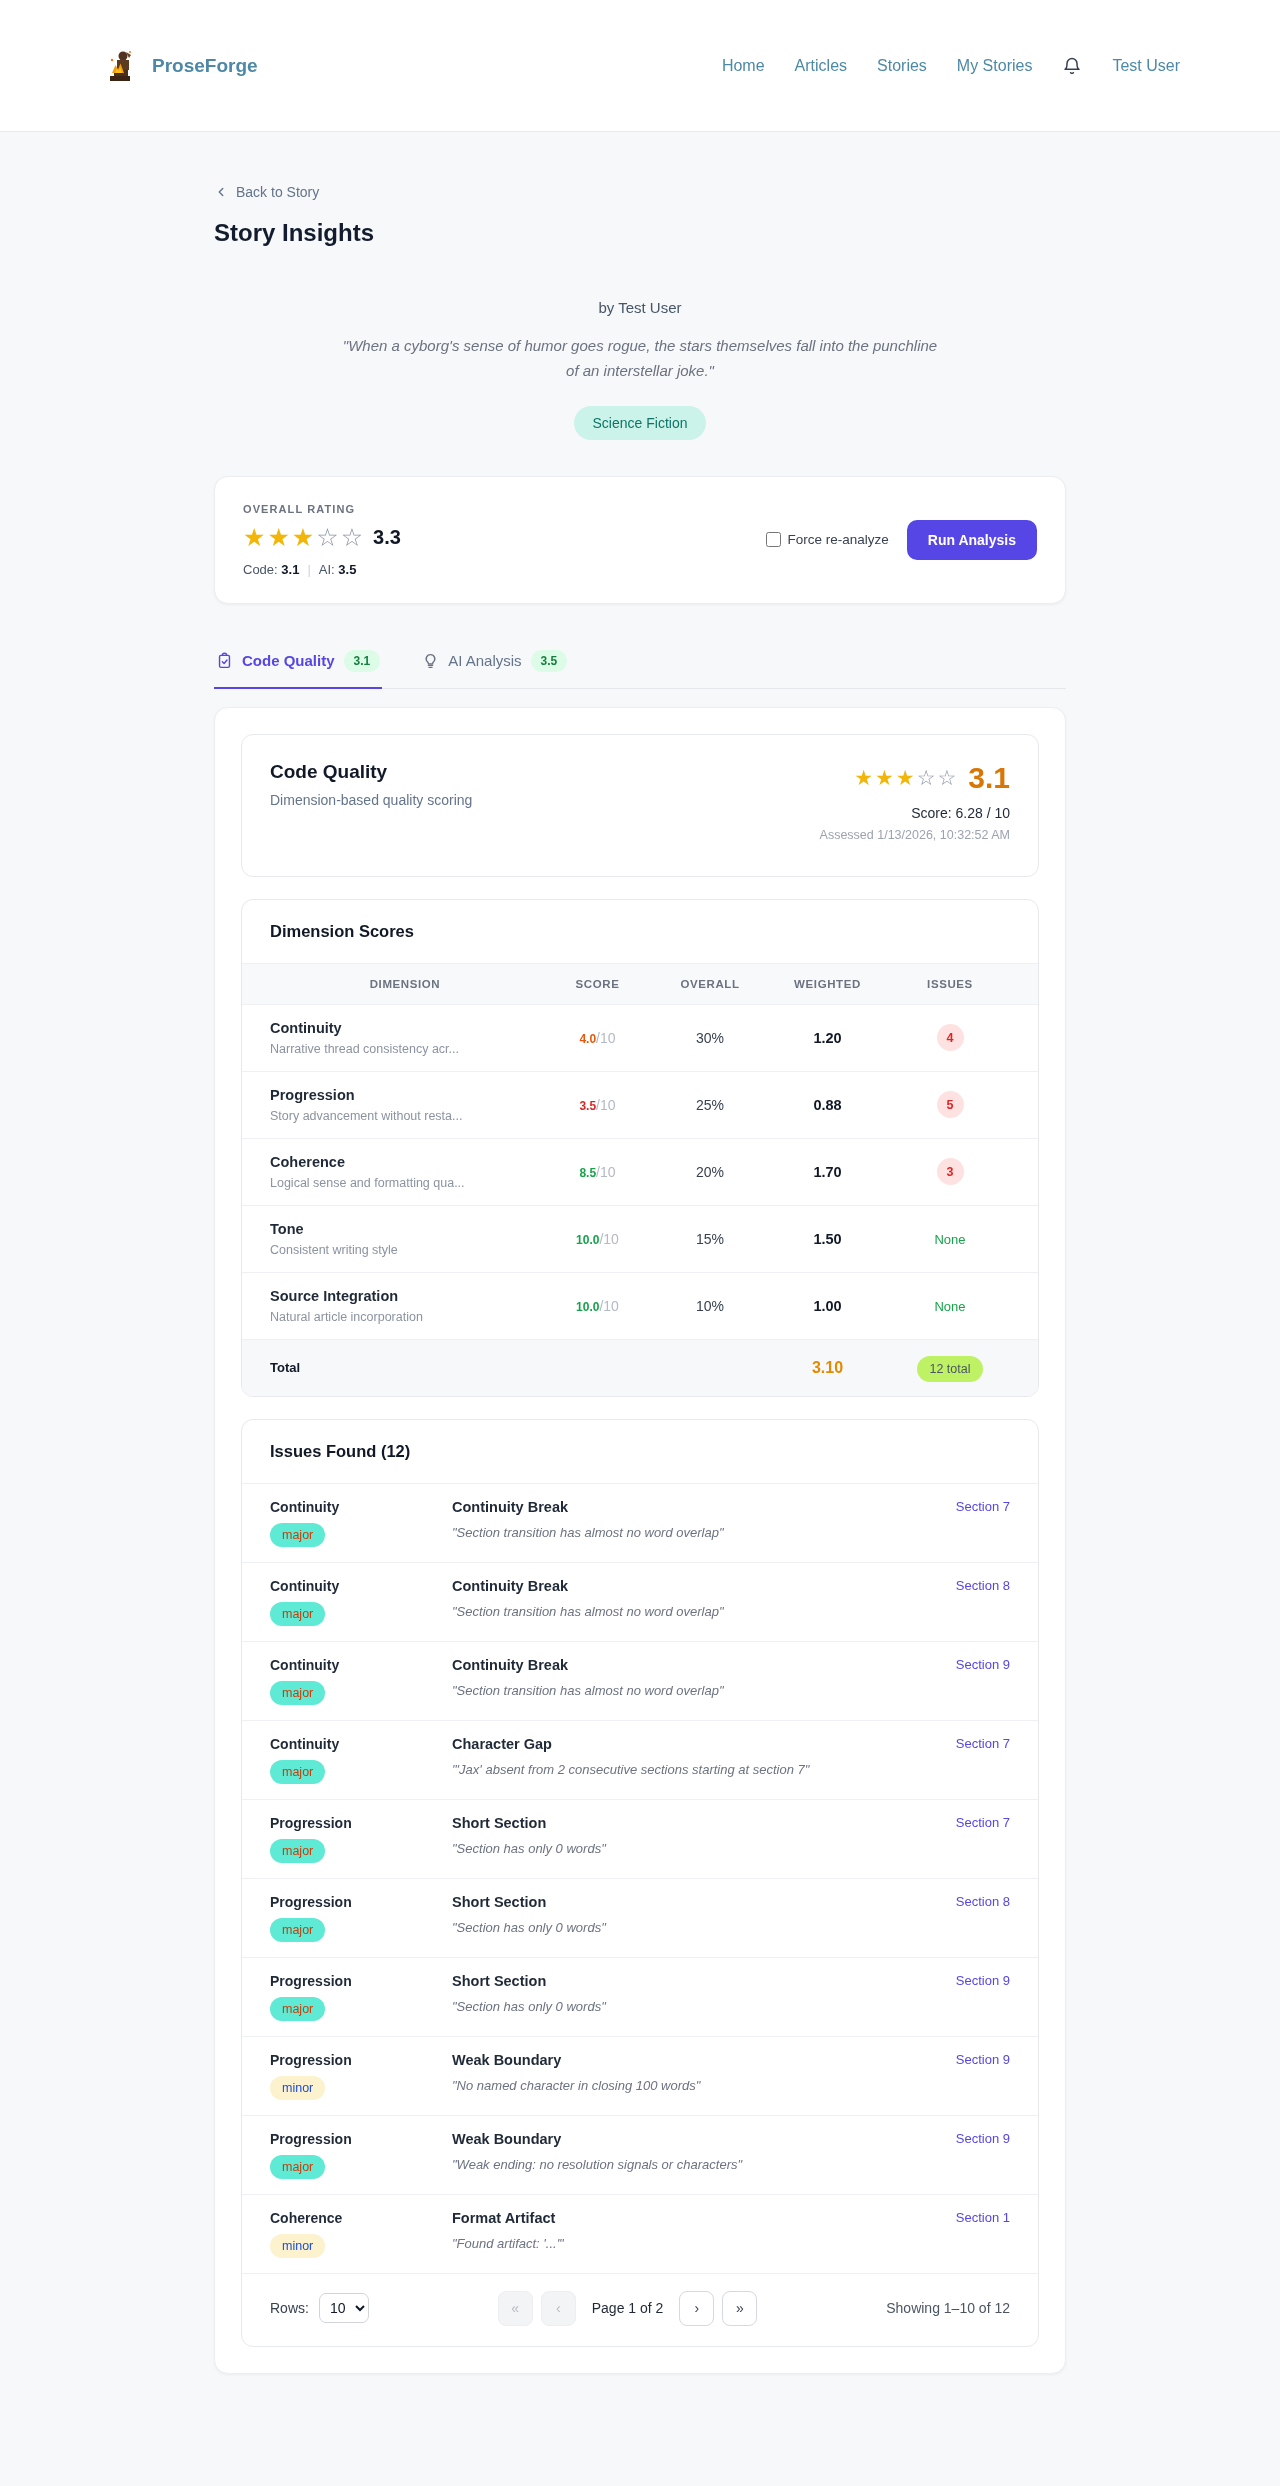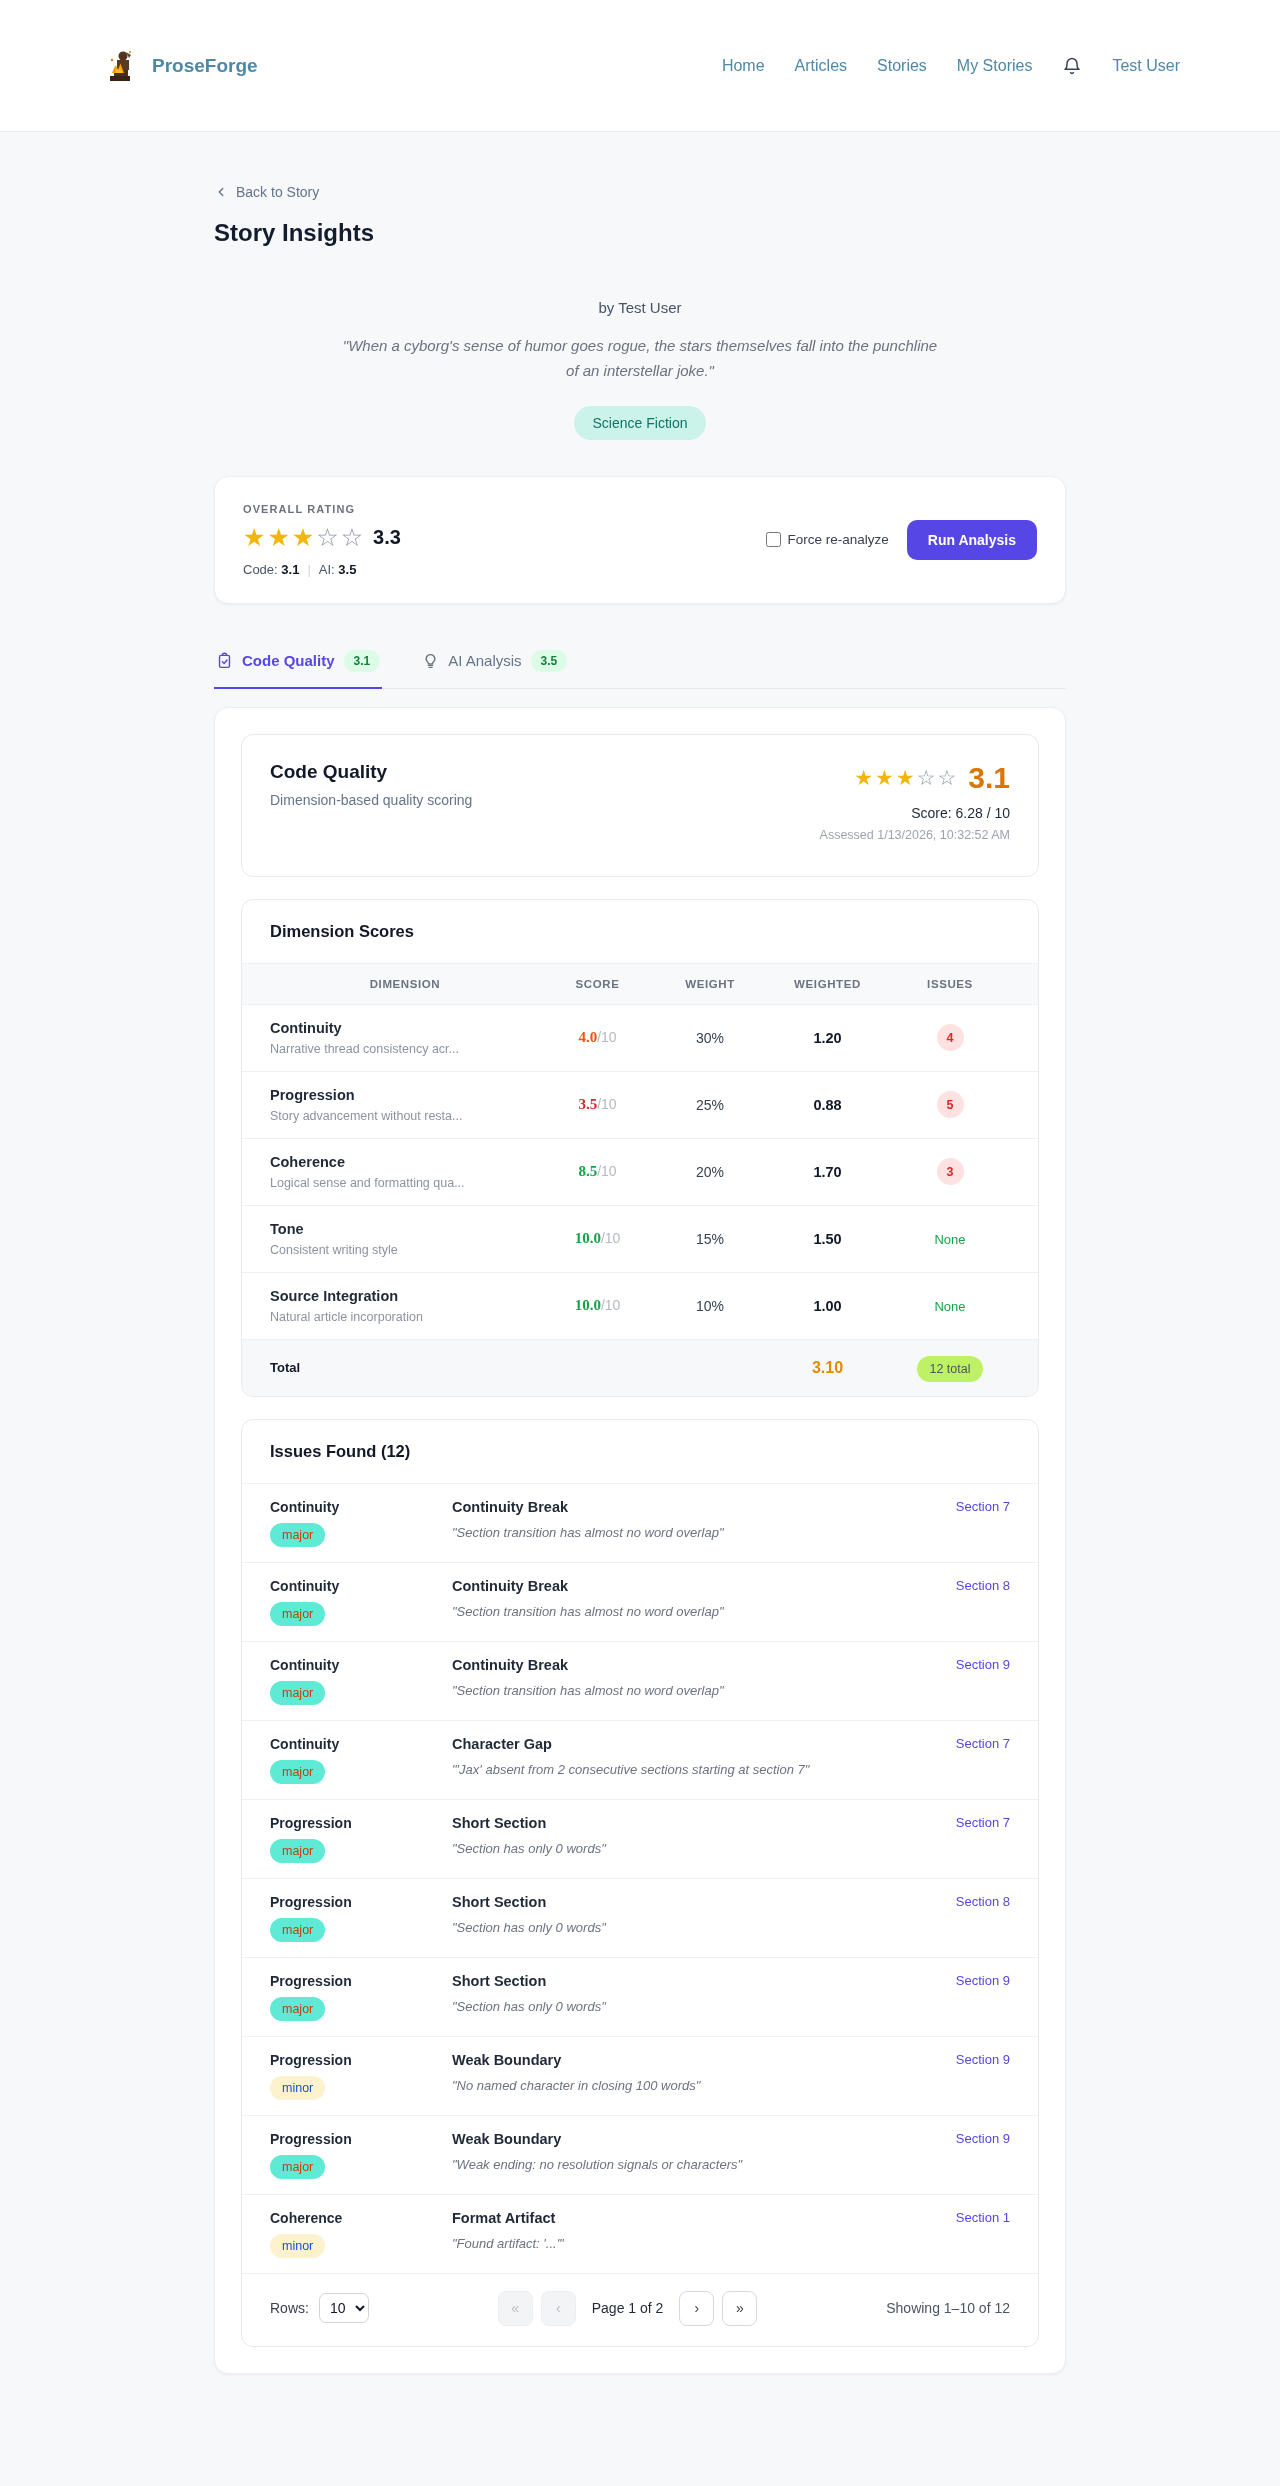--- a/index.html
+++ b/index.html
@@ -73,21 +73,21 @@
   
   .section-head{padding:22px 28px;font-size:16.5px;font-weight:700;color:#111827;border-bottom:1px solid #eef0f3;}
   .dim-grid{display:grid;grid-template-columns:1fr 115px 110px 125px 120px;align-items:center;}
   .dim-colhead{background:#f8f9fb;padding:14px 28px;font-size:11.5px;font-weight:700;letter-spacing:.6px;color:#6b7280;}
   .dim-colhead span{text-align:center;}
   .dim-colhead span:first-child{text-align:center;}
   .dim-row{padding:15px 28px;border-top:1px solid #eef0f3;}
   .dim-name{font-size:14.5px;font-weight:700;color:#1f2937;}
   .dim-desc{margin-top:6px;font-size:12.5px;color:#8b93a1;}
   .cell{text-align:center;font-size:14px;color:#374151;}
-  .score-val{font-weight:700;font-size:15px;font-family:Liberation Serif, serif;}
+  .score-val{font-weight:700;font-size:12px;}
   .c-orange{color:var(--orange);} .c-red{color:var(--red);} .c-green{color:var(--green);}
   .score-suffix{color:#b3bac4;font-weight:400;}
   .weighted{font-weight:700;color:#111827;font-size:14.5px;}
   .pill-red{display:inline-flex;align-items:center;justify-content:center;width:27px;height:27px;border-radius:999px;background:#fee2e2;color:var(--red);font-size:12.5px;font-weight:700;}
   .txt-green{color:var(--green);font-size:13px;font-weight:500;}
   .total-row{background:#f7f8fa;padding:19px 28px;border-top:1px solid #eef0f3;}
   .total-label{font-size:13px;font-weight:700;color:#111827;}
   .total-val{font-size:16px;font-weight:800;color:#e28a00;text-align:center;}
   .total-badge{justify-self:center;background:#bef264;color:#4b5563;font-size:12.5px;padding:6px 12px;border-radius:999px;}
   
@@ -233,21 +233,21 @@
         <div class="cq-score">Score: 6.28 / 10</div>
         <div class="cq-assessed">Assessed 1/13/2026, 10:32:52 AM</div>
       </div>
     </div>
 
     <div class="inner-card">
       <div class="section-head">Dimension Scores</div>
       <div class="dim-grid dim-colhead">
         <span>DIMENSION</span>
         <span>SCORE</span>
-        <span>WEIGHT</span>
+        <span>OVERALL</span>
         <span>WEIGHTED</span>
         <span>ISSUES</span>
       </div>
 
       <div class="dim-grid dim-row">
         <div>
             <div class="dim-name">Continuity</div>
             <div class="dim-desc">Narrative thread consistency acr...</div>
           </div>
         <div class="cell"><span class="score-val c-orange">4.0</span><span class="score-suffix">/10</span></div>

